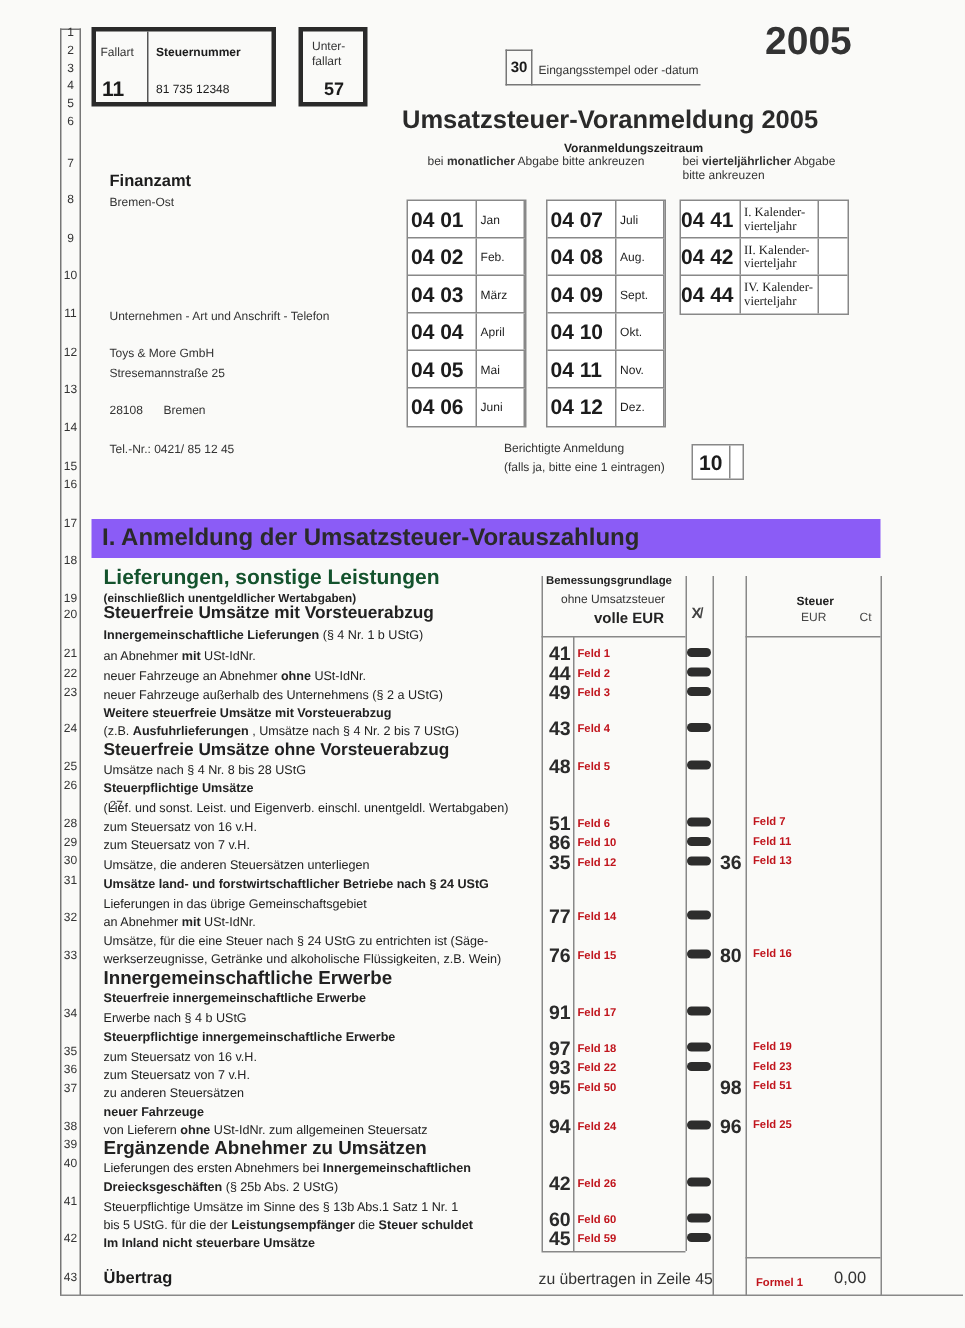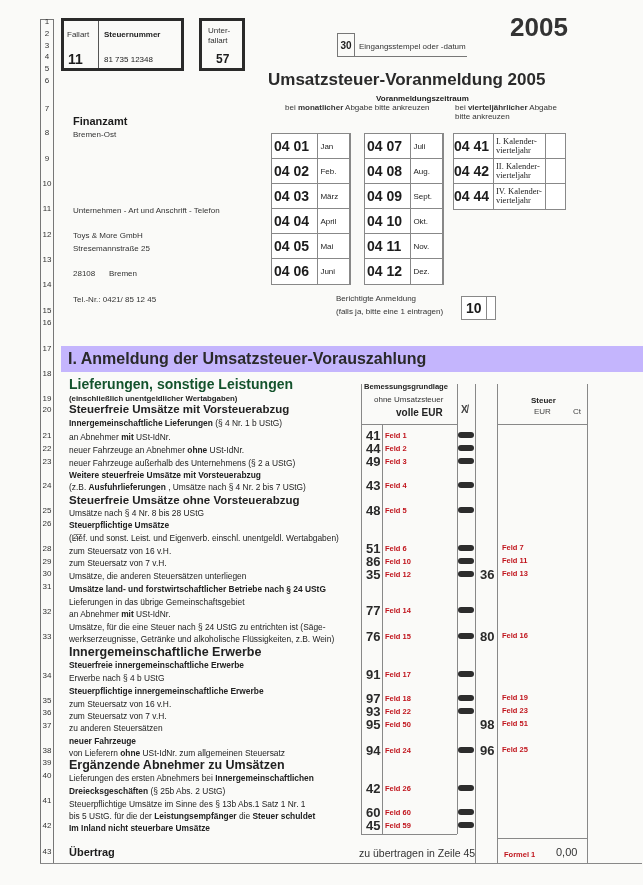--- a/index.html
+++ b/index.html
@@ -33,21 +33,21 @@
   .mname { font-size: 8px; width: 32px; padding-left: 2px; line-height: 26px; border-right: 1px solid #888; white-space: nowrap; }
   .chk { flex: 1; }
   .q-code { font-size: 14px; font-weight: bold; width: 40px; text-align: left; padding-right: 2px; line-height: 24px; border-right: 1px solid #888; white-space: nowrap; }
   .q-name { font-family: "Liberation Serif", serif; font-size: 8.5px; width: 52px; padding-left: 2px; padding-top: 3px; line-height: 9px; border-right: 1px solid #888; }
 
   .berichtigt-box { position: absolute; left: 461px; top: 296px; width: 35px; height: 24px; border: 1px solid #888; background: #fff; }
   .berichtigt-box .n { position: absolute; left: 4px; top: 3px; font-size: 14px; font-weight: bold; }
   .berichtigt-box .d { position: absolute; left: 24px; top: 0; width: 1px; height: 100%; background: #888; }
 
   
-  .section-bar { position: absolute; left: 61px; top: 346px; width: 582px; height: 26px; background: #c4b5fd; padding-left: 33px; }
+  .section-bar { position: absolute; left: 61px; top: 346px; width: 526px; height: 26px; background: #8b5cf6; padding-left: 33px; }
   .section-bar span { position: absolute; left: 7px; top: 4px; font-size: 16px; font-weight: bold; color: #2a2a2a; }
 
   
   .vline { position: absolute; width: 1px; background: #888; }
   .hline { position: absolute; height: 1px; background: #888; }
   .kz { position: absolute; font-size: 13px; font-weight: bold; color: #2a2a2a; }
   .feld { position: absolute; font-size: 7.5px; font-weight: bold; color: #c0141c; }
   .pill { position: absolute; width: 16px; height: 6px; border-radius: 3px; background: #2d2d2d; }
 
   .txt { position: absolute; font-size: 8.4px; color: #222; white-space: nowrap; }

